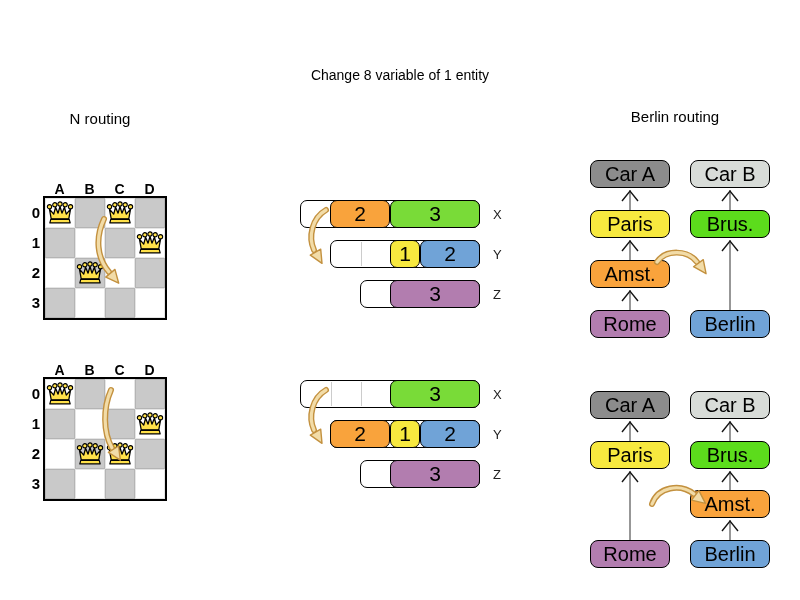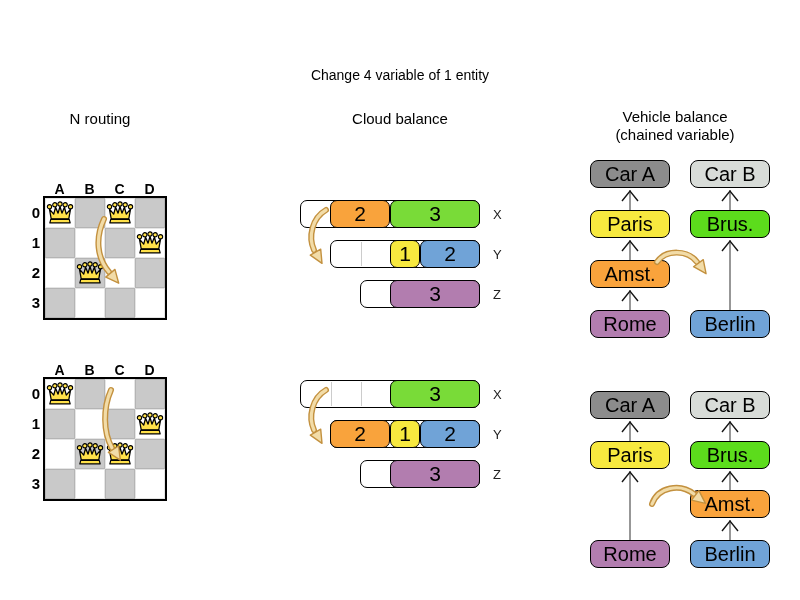--- a/index.html
+++ b/index.html
@@ -36,27 +36,25 @@
         <circle cx="3.6" cy="6.2" r="2.3" fill="#FFE14A" stroke="#000" stroke-width="1.2"></circle>
         <circle cx="9.4" cy="4.1" r="2.3" fill="#FFE14A" stroke="#000" stroke-width="1.2"></circle>
         <circle cx="15" cy="3.3" r="2.3" fill="#FFE14A" stroke="#000" stroke-width="1.2"></circle>
         <circle cx="20.6" cy="4.1" r="2.3" fill="#FFE14A" stroke="#000" stroke-width="1.2"></circle>
         <circle cx="26.4" cy="6.2" r="2.3" fill="#FFE14A" stroke="#000" stroke-width="1.2"></circle>
         <path d="M5 20 L25 20 L26 23.8 L4 23.8 Z" fill="#FFE14A" stroke="#000" stroke-width="1.3" stroke-linejoin="round"></path>
       </g>
     </defs>
   </svg>
 
-  <div class="abs subtitle">Change 4 variable of 1 entity</div>
+  <div class="abs subtitle">Change 8 variable of 1 entity</div>
 
   <div class="abs section-title" style="left:20px;top:110px;width:160px">N routing</div>
-  <div class="abs section-title" style="left:320px;top:110px;width:160px">Cloud balance</div>
   <div class="abs section-title" style="left:590px;top:108px;width:170px">
-    <div>Vehicle balance</div>
-    <div>(chained variable)</div>
+    <div>Berlin routing</div>
   </div>
 
   <svg id="overlay" width="800" height="600">
       <line x1="630" y1="310" x2="630" y2="290" stroke="#7d7d7d" stroke-width="1.6"></line>
       <polyline points="622,301 630,291 638,301" fill="none" stroke="#141414" stroke-width="1.4"></polyline>
       <line x1="630" y1="260" x2="630" y2="240" stroke="#7d7d7d" stroke-width="1.6"></line>
       <polyline points="622,251 630,241 638,251" fill="none" stroke="#141414" stroke-width="1.4"></polyline>
       <line x1="630" y1="210" x2="630" y2="190" stroke="#7d7d7d" stroke-width="1.6"></line>
       <polyline points="622,201 630,191 638,201" fill="none" stroke="#141414" stroke-width="1.4"></polyline>
       <line x1="730" y1="310" x2="730" y2="240" stroke="#7d7d7d" stroke-width="1.6"></line>

